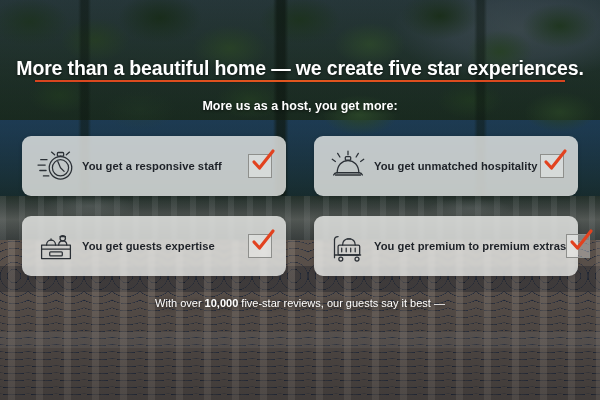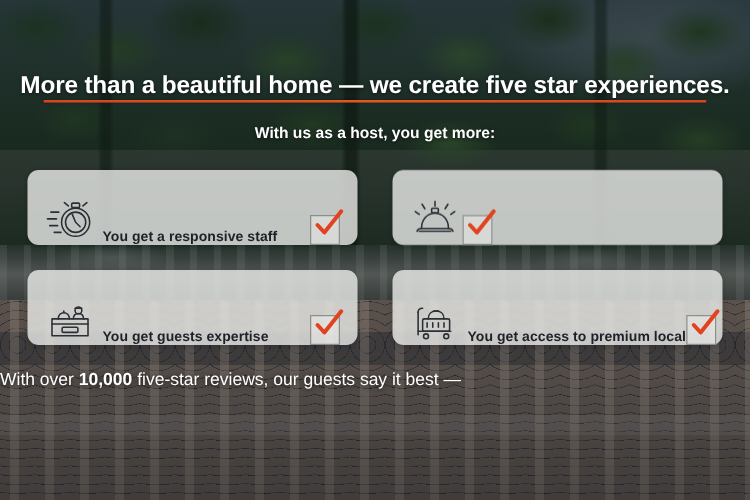--- a/index.html
+++ b/index.html
@@ -6,21 +6,21 @@
     margin: 0;
     padding: 0;
     background: #0d1117;
   }
   #stage {
     position: relative;
     width: 600px;
     height: 400px;
     overflow: hidden;
     font-family: "Liberation Sans", sans-serif;
-    background: #737373;
+    background: #3b82f6;
   }
 
   
   .bg { position: absolute; inset: 0; }
 
   
   .bg-sky {
     position: absolute;
     left: 0; top: 0; width: 600px; height: 120px;
     background:
@@ -158,21 +158,21 @@
     grid-template-columns: 264px 264px;
     grid-template-rows: 60px 60px;
     column-gap: 28px;
     row-gap: 20px;
   }
   .card {
     position: relative;
     background: rgba(235,236,234,0.80);
     border-radius: 9px;
     display: flex;
-    align-items: flex-end;
+    align-items: center;
     padding: 0 10px 0 12px;
     box-sizing: border-box;
     box-shadow: 0 1px 4px rgba(0,0,0,0.18);
     backdrop-filter: blur(1px);
   }
   .card-icon {
     width: 44px; height: 40px;
     flex: 0 0 44px;
     display: flex; align-items: center; justify-content: center;
     color: #2b3036;
@@ -197,23 +197,23 @@
   .checkbox svg {
     position: absolute;
     left: 1px; top: -7px;
     width: 26px; height: 26px;
     overflow: visible;
   }
 
   .bottom-text {
     position: absolute;
     left: 0; right: 0; top: 293px;
-    text-align: left;
+    text-align: center;
     color: #ffffff;
-    font-size: 14px;
+    font-size: 11px;
     line-height: 20px;
     font-weight: normal;
     text-shadow: 0 1px 4px rgba(0,0,0,0.7);
   }
   .bottom-text .line { display: block; white-space: nowrap; }
   .bottom-text b { font-weight: bold; }
 </style>
 </head>
 <body>
 
@@ -227,21 +227,21 @@
       
       
     </div>
     <div class="bg-scrim"></div>
   </div>
 
   <div class="content">
 
     <div class="headline">More than a beautiful home — we create five star experiences.</div>
     <div class="headline-rule"></div>
-    <div class="subhead">With us as a host, you get more:</div>
+    <div class="subhead">More us as a host, you get more:</div>
 
     <div class="cards">
 
       <div class="card">
         <span class="card-icon">
           <svg viewBox="0 0 44 40" width="40" height="36" fill="none" stroke="#2b3036" stroke-width="1.4" stroke-linecap="round">
             <circle cx="27" cy="22" r="12.5"></circle>
             <circle cx="27" cy="22" r="9"></circle>
             <path d="M27 22 L24 15 M27 22 L31 26"></path>
             <rect x="23.5" y="5" width="7" height="4" rx="1"></rect>
@@ -261,20 +261,21 @@
       <div class="card">
         <span class="card-icon">
           <svg viewBox="0 0 44 40" width="40" height="36" fill="none" stroke="#2b3036" stroke-width="1.4" stroke-linecap="round">
             <path d="M8 30 L36 30"></path>
             <path d="M6 30 C6 30 7 27.5 9.5 27.5 L34.5 27.5 C37 27.5 38 30 38 30"></path>
             <path d="M10 27.5 C10 19 15.5 14 22 14 C28.5 14 34 19 34 27.5"></path>
             <rect x="19" y="9.5" width="6" height="4" rx="1"></rect>
             <path d="M13 10 L10.5 6 M22 7.5 L22 3.5 M31 10 L33.5 6 M8 15 L4.5 12.5 M36 15 L39.5 12.5"></path>
           </svg>
         </span>
+        <span class="card-label">You get unmatched hospitality</span>
         <span class="checkbox">
           <svg viewBox="0 0 26 26" fill="none" stroke="#e2421f" stroke-width="3.2" stroke-linecap="round" stroke-linejoin="round">
             <path d="M4 14 L9.5 20 L23 3"></path>
           </svg>
         </span>
       </div>
 
       <div class="card">
         <span class="card-icon">
           <svg viewBox="0 0 44 40" width="40" height="36" fill="none" stroke="#2b3036" stroke-width="1.4" stroke-linecap="round" stroke-linejoin="round">
@@ -303,21 +304,21 @@
             <path d="M7 13 C7 10.5 9 9.5 11 9.5"></path>
             <path d="M7 30 L36 30"></path>
             <rect x="11" y="19" width="24" height="11" rx="1.5"></rect>
             <path d="M15 22.5 L15 26.5 M20 22.5 L20 26.5 M25 22.5 L25 26.5 M30 22.5 L30 26.5"></path>
             <path d="M16 19 C16 14.5 19 12 23 12 C27 12 30 14.5 30 19"></path>
             <path d="M21 12 L25 12"></path>
             <circle cx="14" cy="34.5" r="2.2"></circle>
             <circle cx="32" cy="34.5" r="2.2"></circle>
           </svg>
         </span>
-        <span class="card-label">You get access to premium local</span>
+        <span class="card-label">You get premium to premium extras</span>
         <span class="checkbox">
           <svg viewBox="0 0 26 26" fill="none" stroke="#e2421f" stroke-width="3.2" stroke-linecap="round" stroke-linejoin="round">
             <path d="M4 14 L9.5 20 L23 3"></path>
           </svg>
         </span>
       </div>
 
     </div>
 
     <div class="bottom-text">

